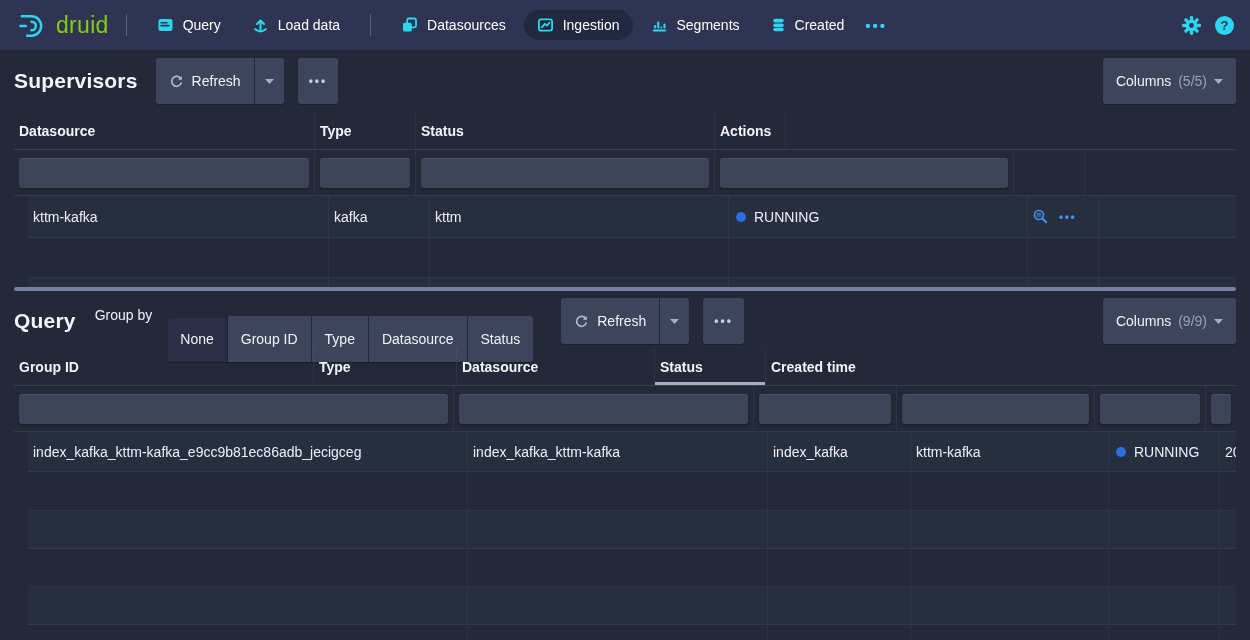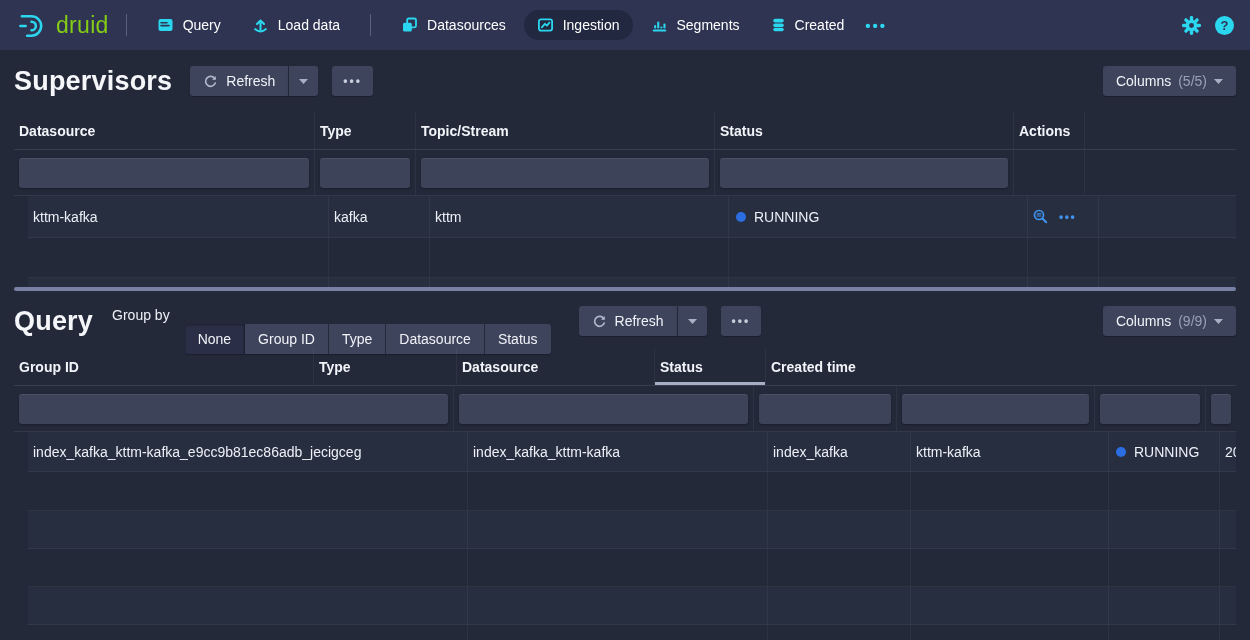--- a/index.html
+++ b/index.html
@@ -34,23 +34,23 @@
     color:#2e3452; font-weight:700; font-size:13px;
     display:flex; align-items:center; justify-content:center; cursor:pointer;
   }
   .icon-btn { cursor:pointer; display:flex; align-items:center; }
 
   
   .section { padding:14px 14px 0; }
   .section.tasks-section { padding-top:13px; }
   .sec-head { display:flex; align-items:center; height:34px; margin-bottom:14px; }
   .tasks-section .sec-head { margin-bottom:10px; }
-  .sec-title { font-size:27px; font-weight:700; color:#f4f6fa; letter-spacing:.2px; }
+  .sec-title { font-size:21px; font-weight:700; color:#f4f6fa; letter-spacing:.2px; }
   .btn {
-    height:30px; background:#3e445c; border-radius:3px;
+    height:46px; background:#3e445c; border-radius:3px;
     display:inline-flex; align-items:center; gap:8px;
     padding:0 13px; color:#f0f3f8; font-size:14px; cursor:pointer;
     box-shadow:0 1px 1px rgba(0,0,0,.25); white-space:nowrap;
   }
   .split { display:flex; margin-left:18px; }
   .split .btn.main { border-radius:3px 0 0 3px; }
   .split .btn.caret-seg { border-radius:0 3px 3px 0; padding:0 10px; border-left:1px solid rgba(16,20,35,.6); }
   .btn.more-btn { margin-left:14px; padding:0 11px; color:#c7cddb; font-size:12px; font-weight:700; letter-spacing:2px; }
   .columns-btn { margin-left:auto; gap:7px; }
   .dim { color:#99a1b8; }
@@ -237,23 +237,20 @@
       </div>
     </div>
 
     <div class="tbl">
       <div class="tr thead">
         <div class="th c-s0">
             <span>Datasource</span>
           </div>
         <div class="th c-s1">
             <span>Type</span>
-          </div>
-        <div class="th c-s2">
-            <span>Topic/Stream</span>
           </div>
         <div class="th c-s3">
             <span>Status</span>
           </div>
         <div class="th c-s4">
             <span>Actions</span>
           </div>
         <div class="th c-s5"></div>
       </div>
 

